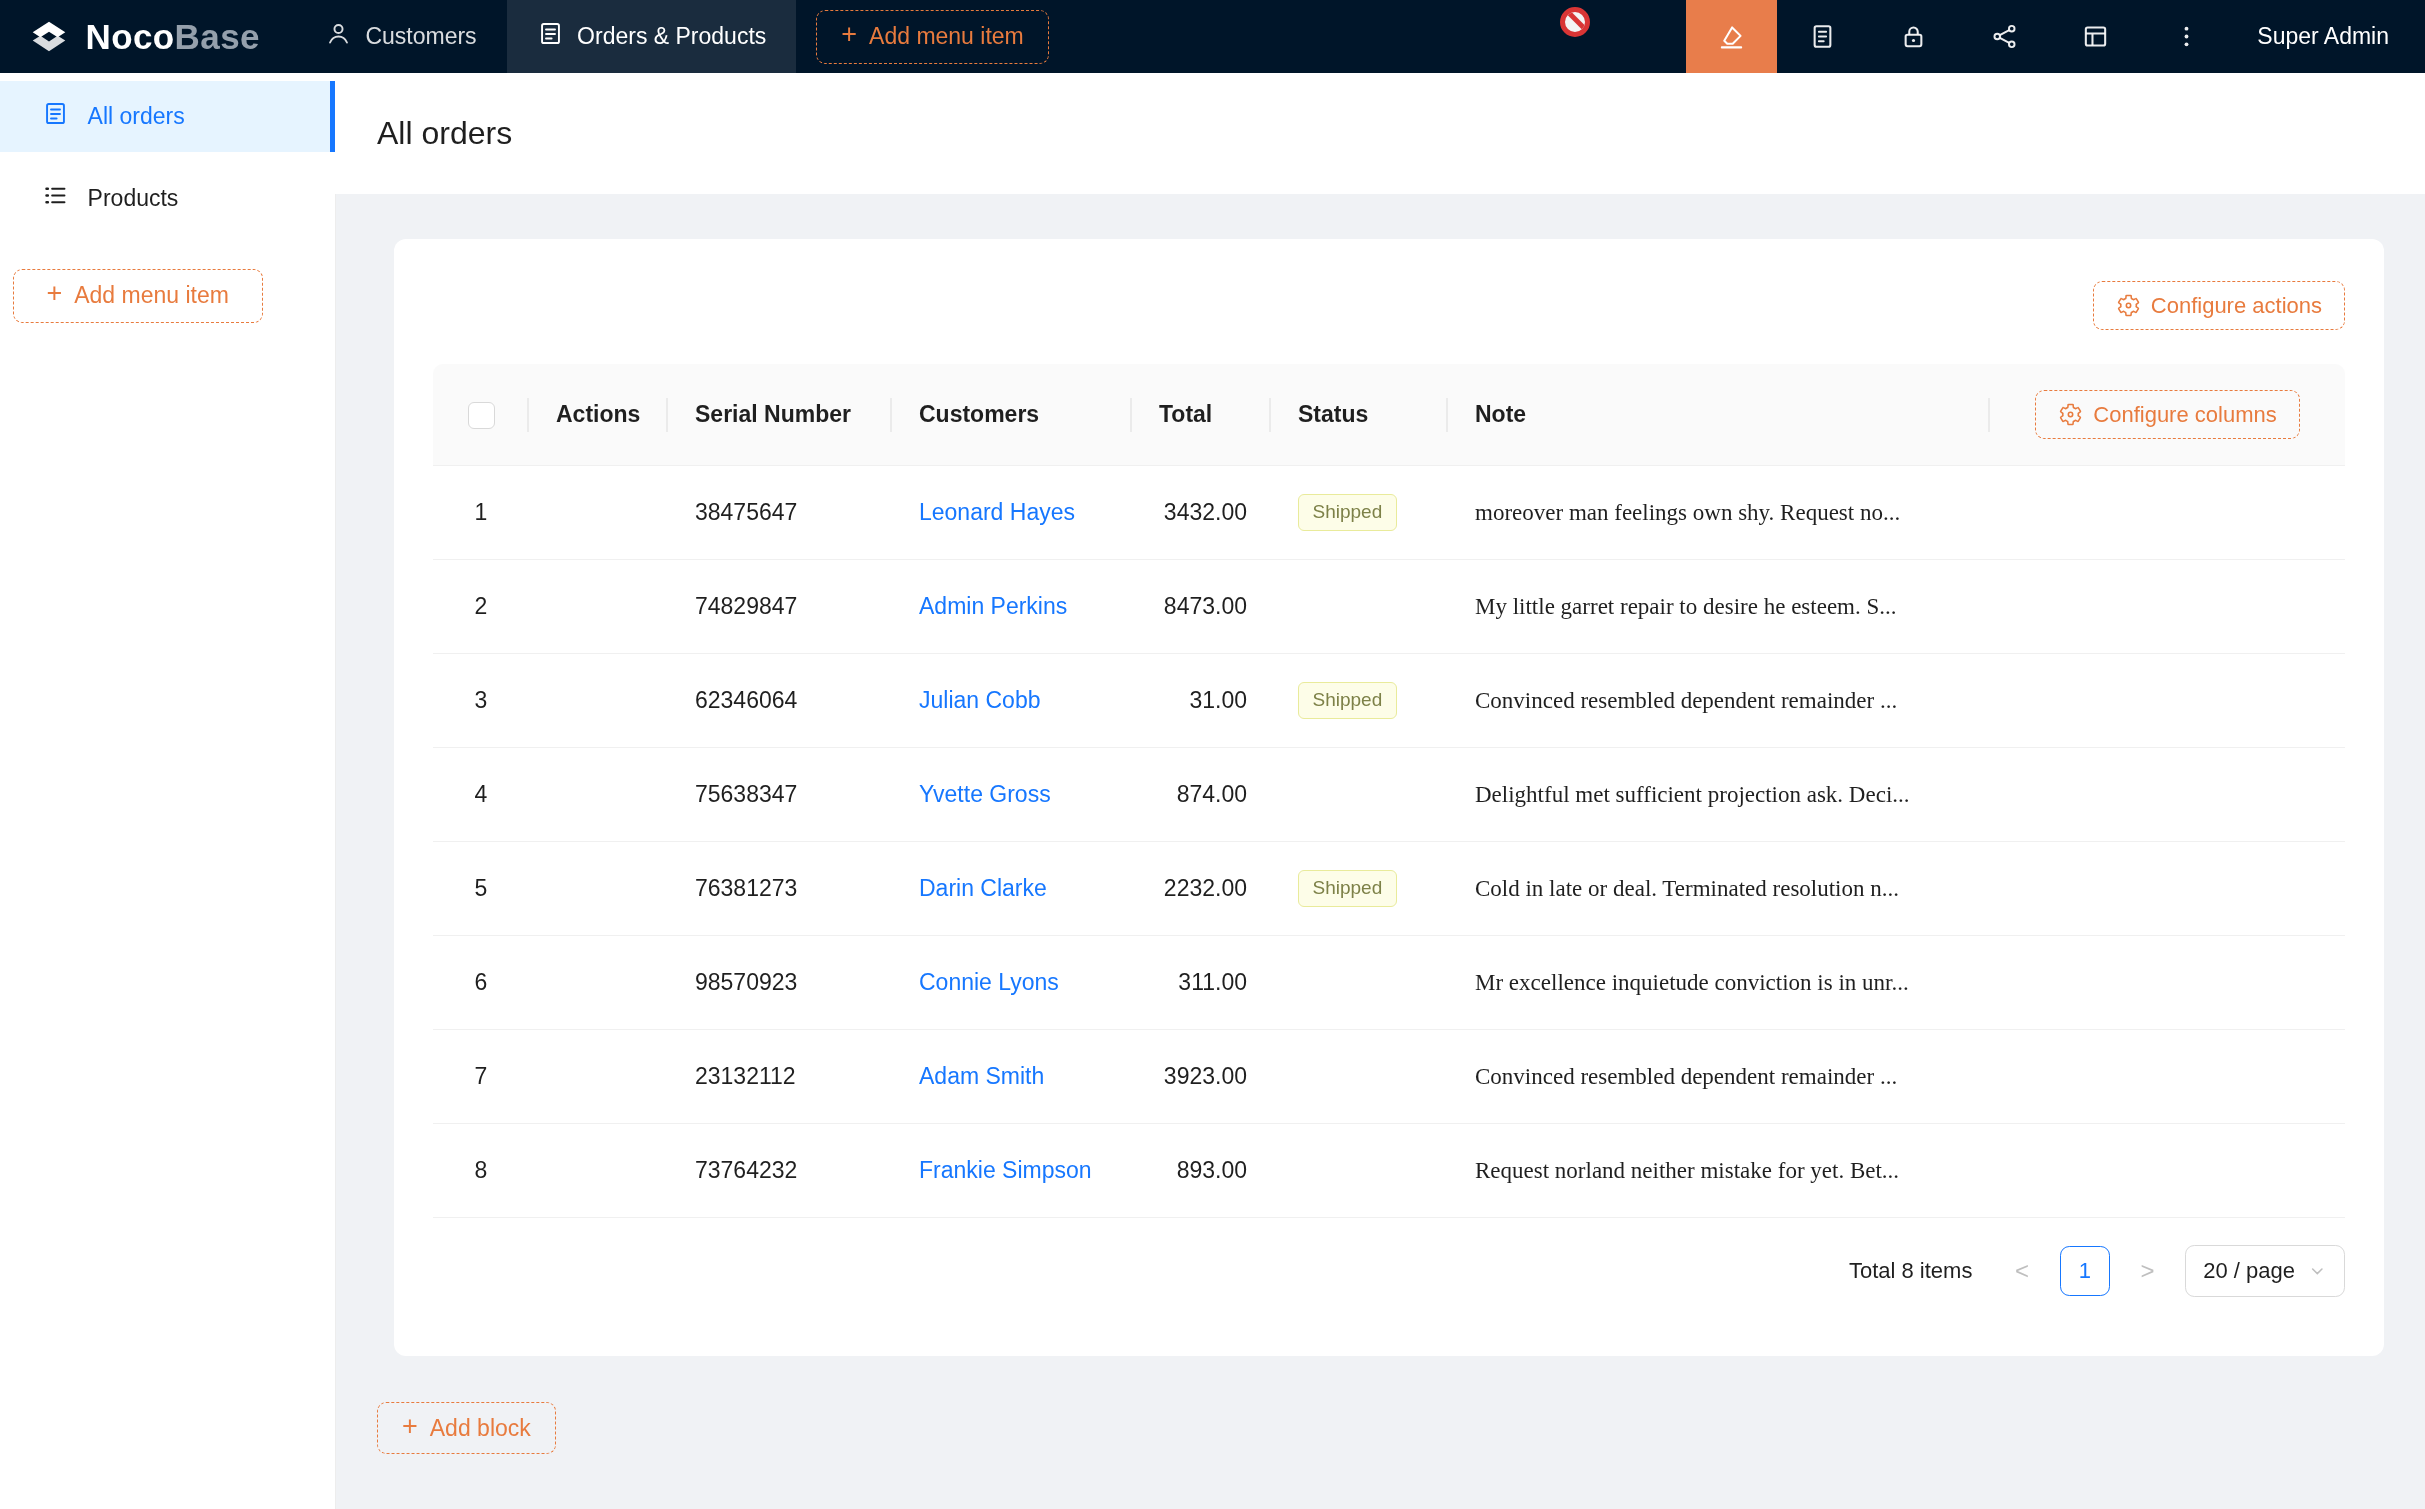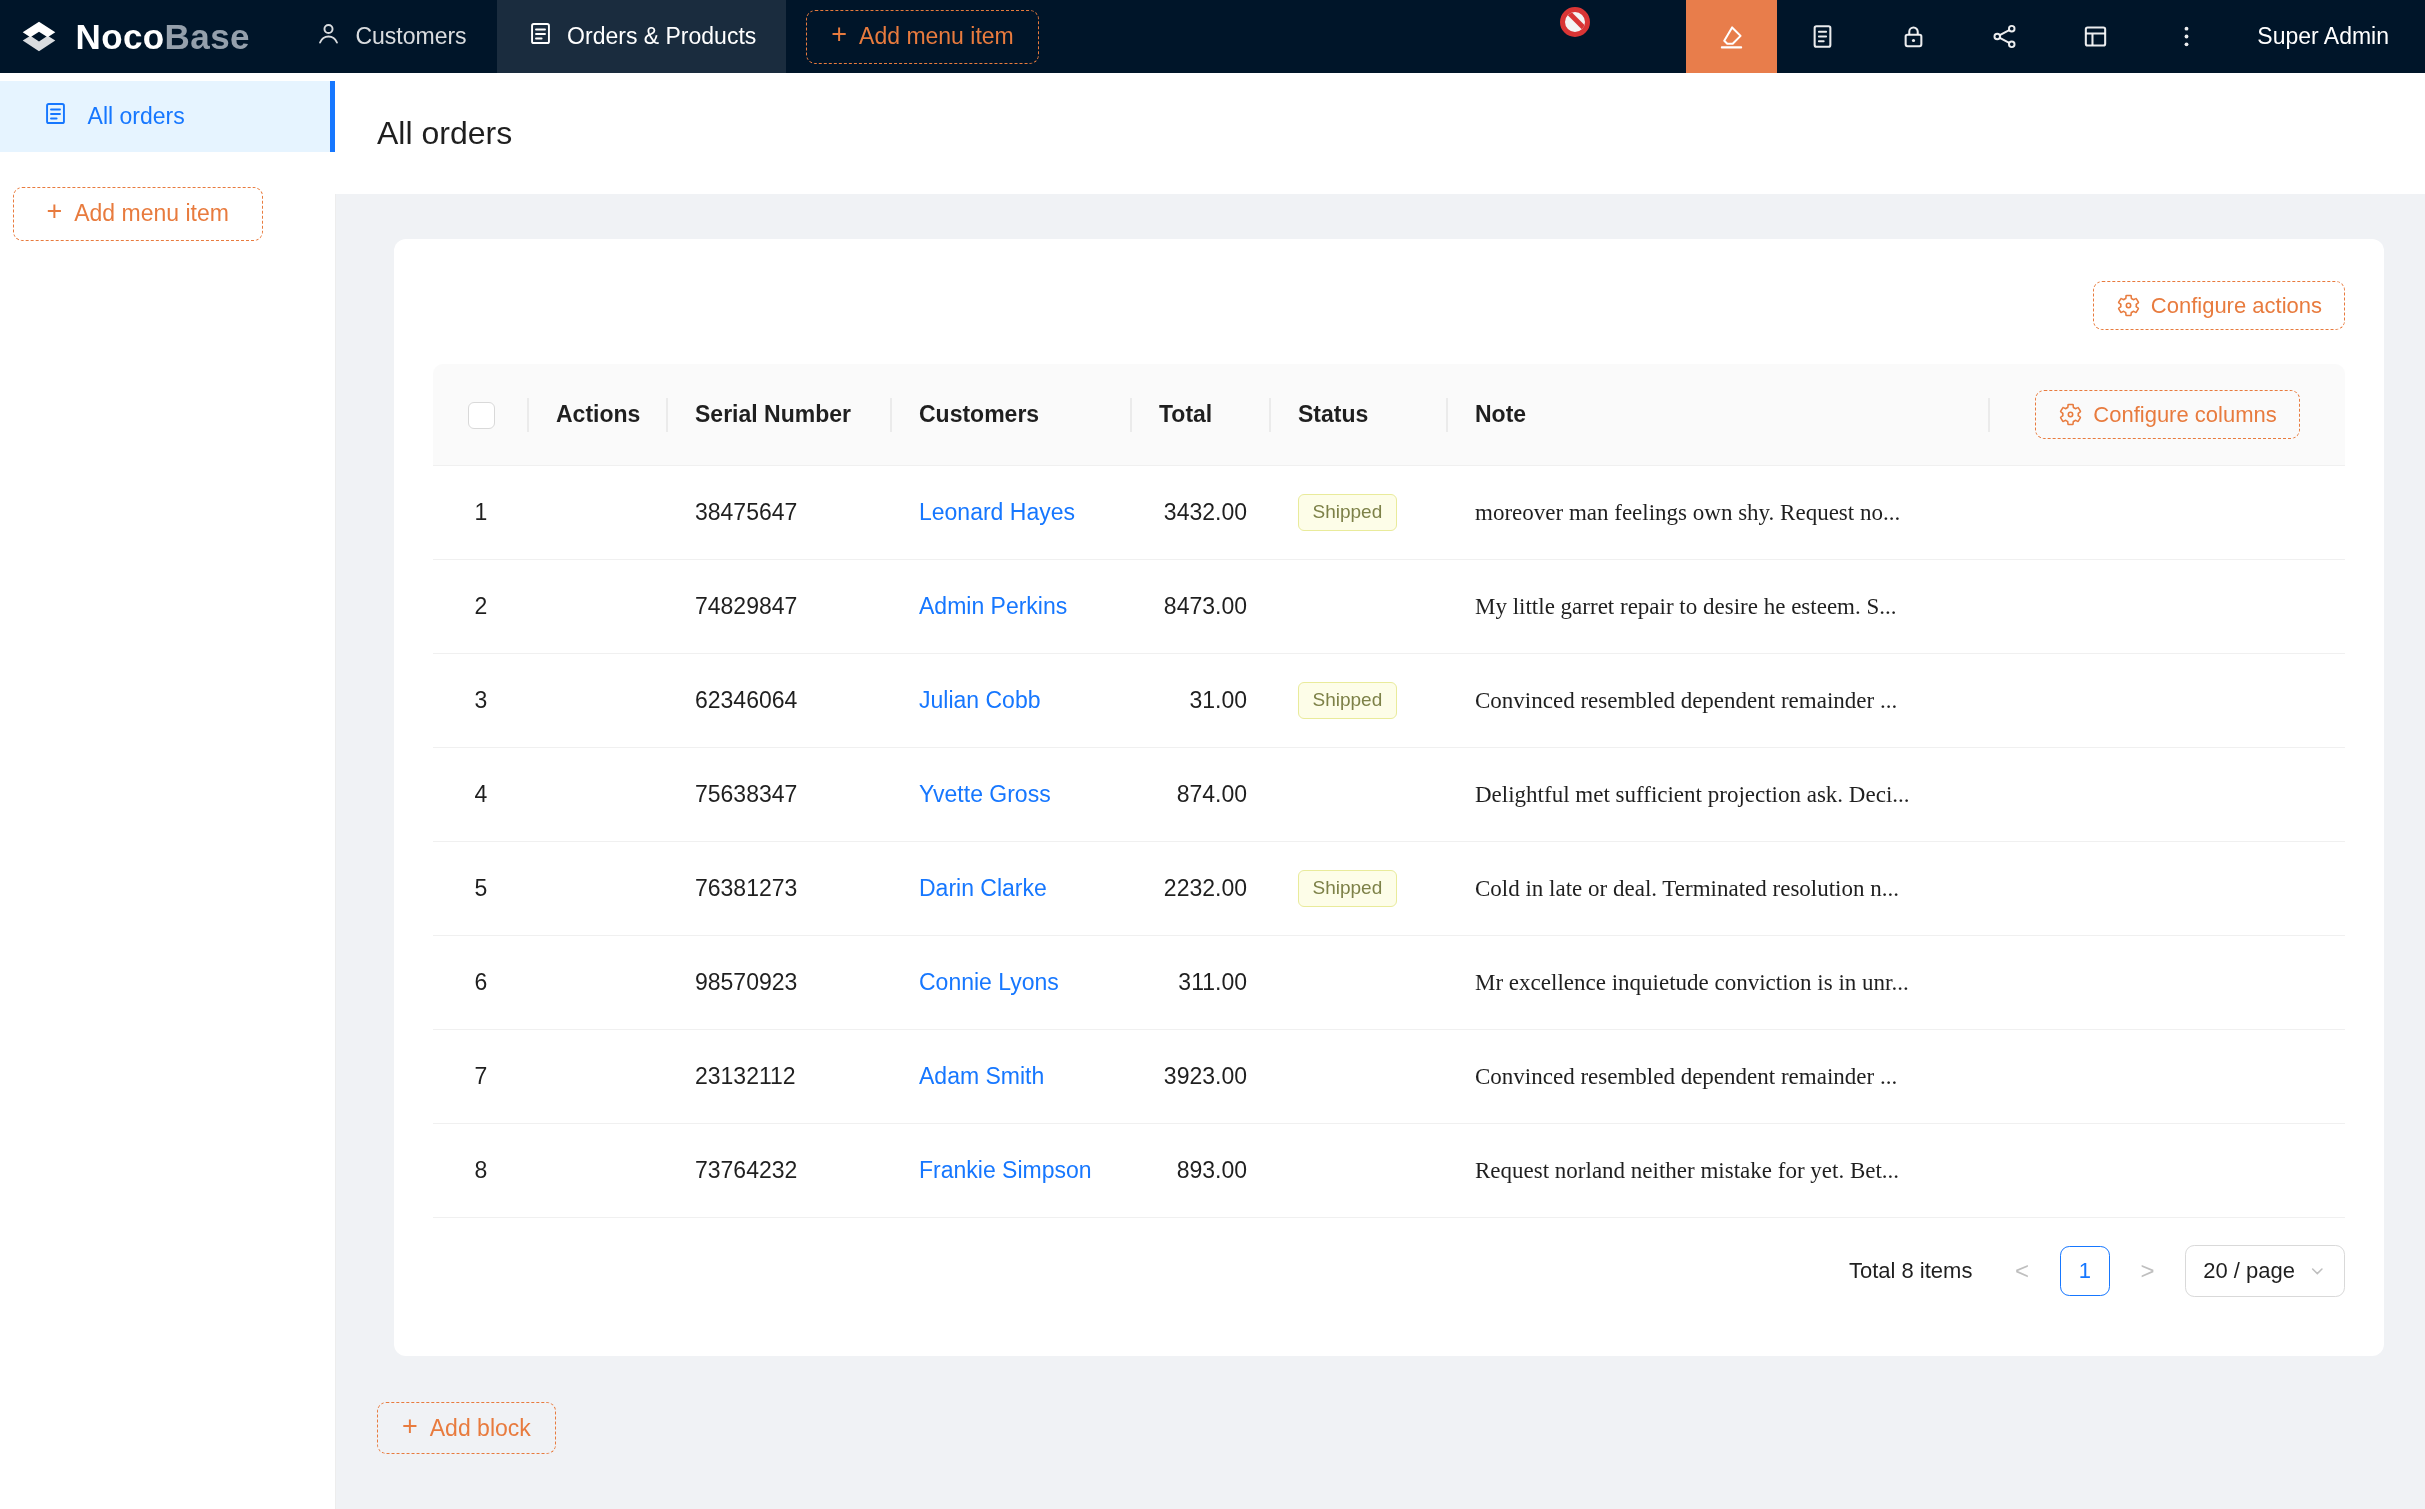--- a/index.html
+++ b/index.html
@@ -6,21 +6,21 @@
   html,body{margin:0;padding:0;}
   body{
     width:2426px;height:1509px;overflow:hidden;position:relative;
     background:#f0f2f5;color:rgba(0,0,0,0.88);
     font-family:"Liberation Sans","DejaVu Sans",sans-serif;font-size:22px;
   }
   button{font-family:inherit;}
 
   
   .topbar{height:73px;background:#001529;display:flex;align-items:stretch;position:relative;z-index:10;}
-  .logo{display:flex;align-items:center;gap:13.5px;padding:0 35px 0 16px;cursor:pointer;justify-content:space-between;}
+  .logo{display:flex;align-items:center;gap:13.5px;padding:0 35px 0 26px;cursor:pointer;justify-content:space-between;}
   .logo svg{width:46px;height:46px;display:block;}
   .logo-text{font-size:35px;font-weight:700;color:#fff;letter-spacing:0.4px;white-space:nowrap;}
   .logo-text .secondary{color:#95a0ac;}
   .topnav{display:flex;align-items:stretch;}
   .topnav-item{display:flex;align-items:center;gap:13.5px;padding:0 30px;color:rgba(255,255,255,0.85);font-size:23px;cursor:pointer;white-space:nowrap;}
   .topnav-item svg{width:27px;height:27px;flex:none;}
   .topnav-item.active{background:rgba(255,255,255,0.10);color:#fff;}
 
   .dashed-btn{display:inline-flex;align-items:center;justify-content:center;gap:12px;height:54px;padding:0 24px;
     background:transparent;border:1.7px dashed #e87b3e;border-radius:9.3px;color:#e87b3e;font-size:23px;cursor:pointer;line-height:1;white-space:nowrap;}
@@ -189,20 +189,29 @@
 <aside class="sidebar">
   <div class="side-list">
     <div class="side-item active">
       <span>
         <svg viewBox="0 0 24 24">
             <rect x="4.5" y="3.5" width="15" height="17" rx="1.5" fill="none" stroke="currentColor" stroke-width="1.7"></rect>
             <path d="M8 8.5h8M8 12.5h8M8 16.5h5" stroke="currentColor" stroke-width="1.7" stroke-linecap="round"></path>
           </svg>
       </span>
       <span>All orders</span>
+    </div>
+    <div class="side-item">
+      <span>
+        <svg viewBox="0 0 24 24">
+            <path d="M4 6h1.2M4 12h1.2M4 18h1.2" stroke="currentColor" stroke-width="2.2" stroke-linecap="round"></path>
+            <path d="M9 6h11M9 12h11M9 18h11" stroke="currentColor" stroke-width="1.7" stroke-linecap="round"></path>
+          </svg>
+      </span>
+      <span>Products</span>
     </div>
   </div>
   <button class="dashed-btn side-add">
     <span class="plus">+</span>
     <span>Add menu item</span>
   </button>
 </aside>
 
 <main class="main">
   <div class="page-header">

